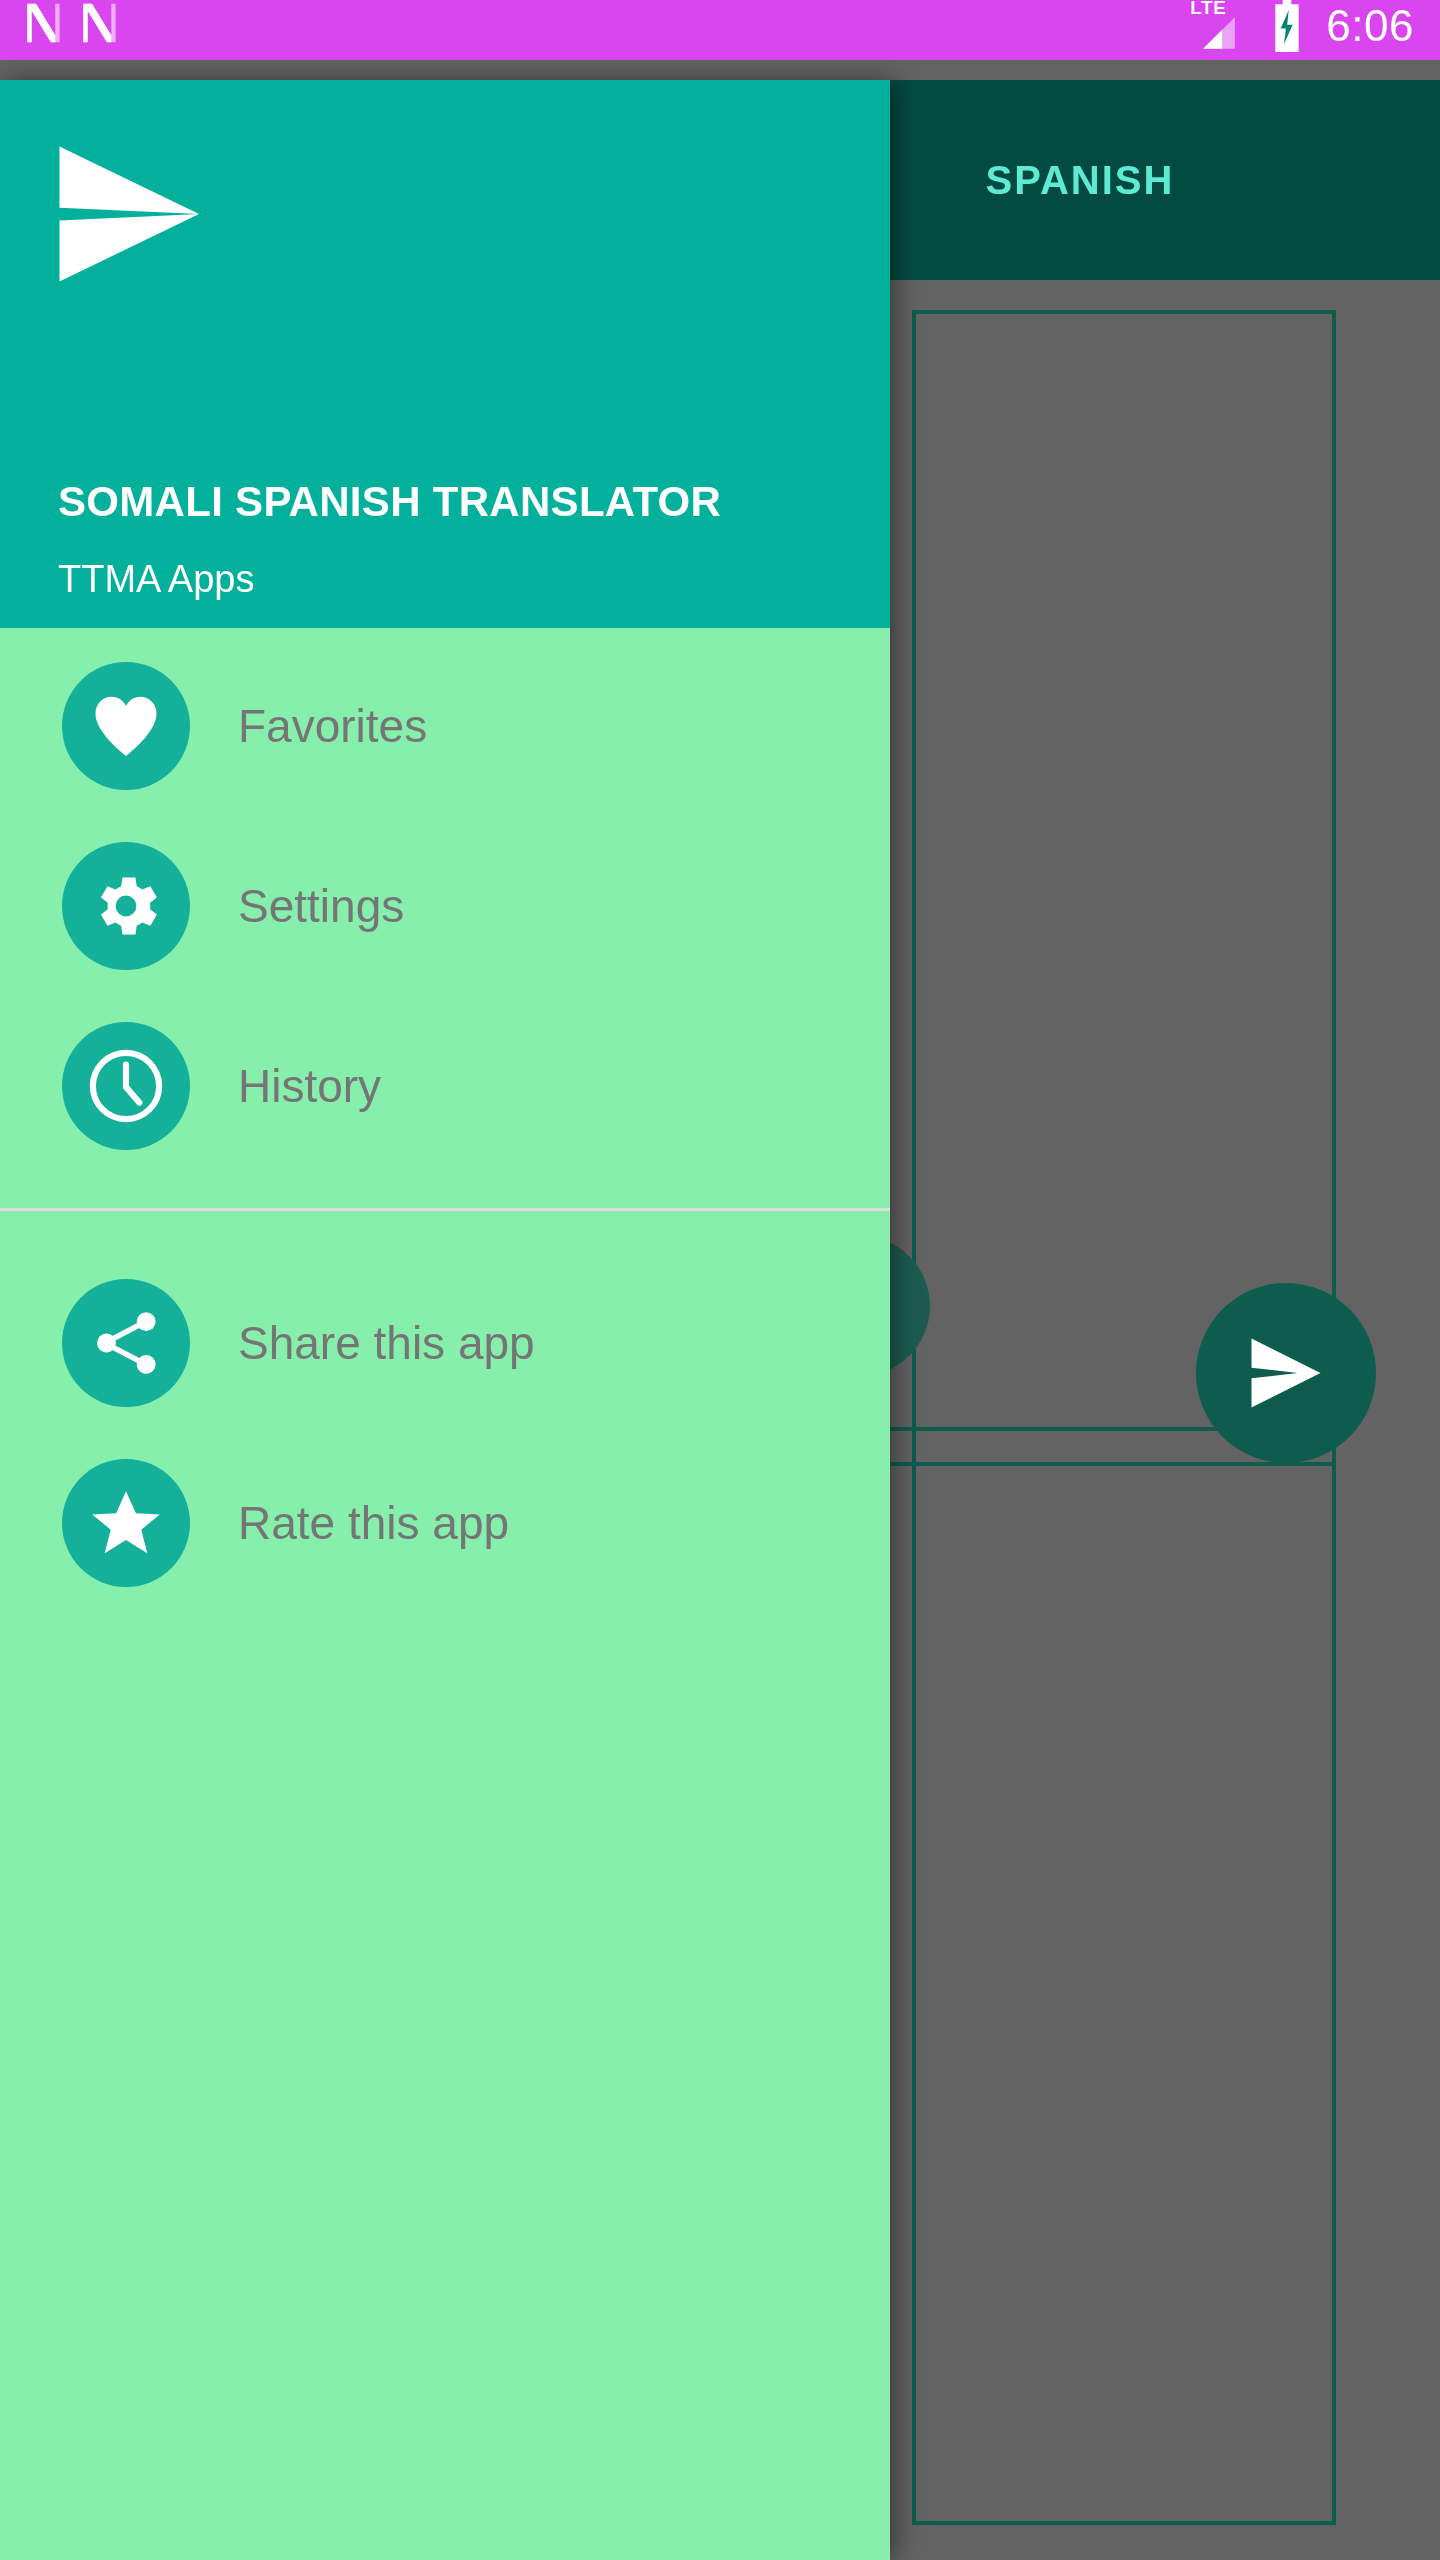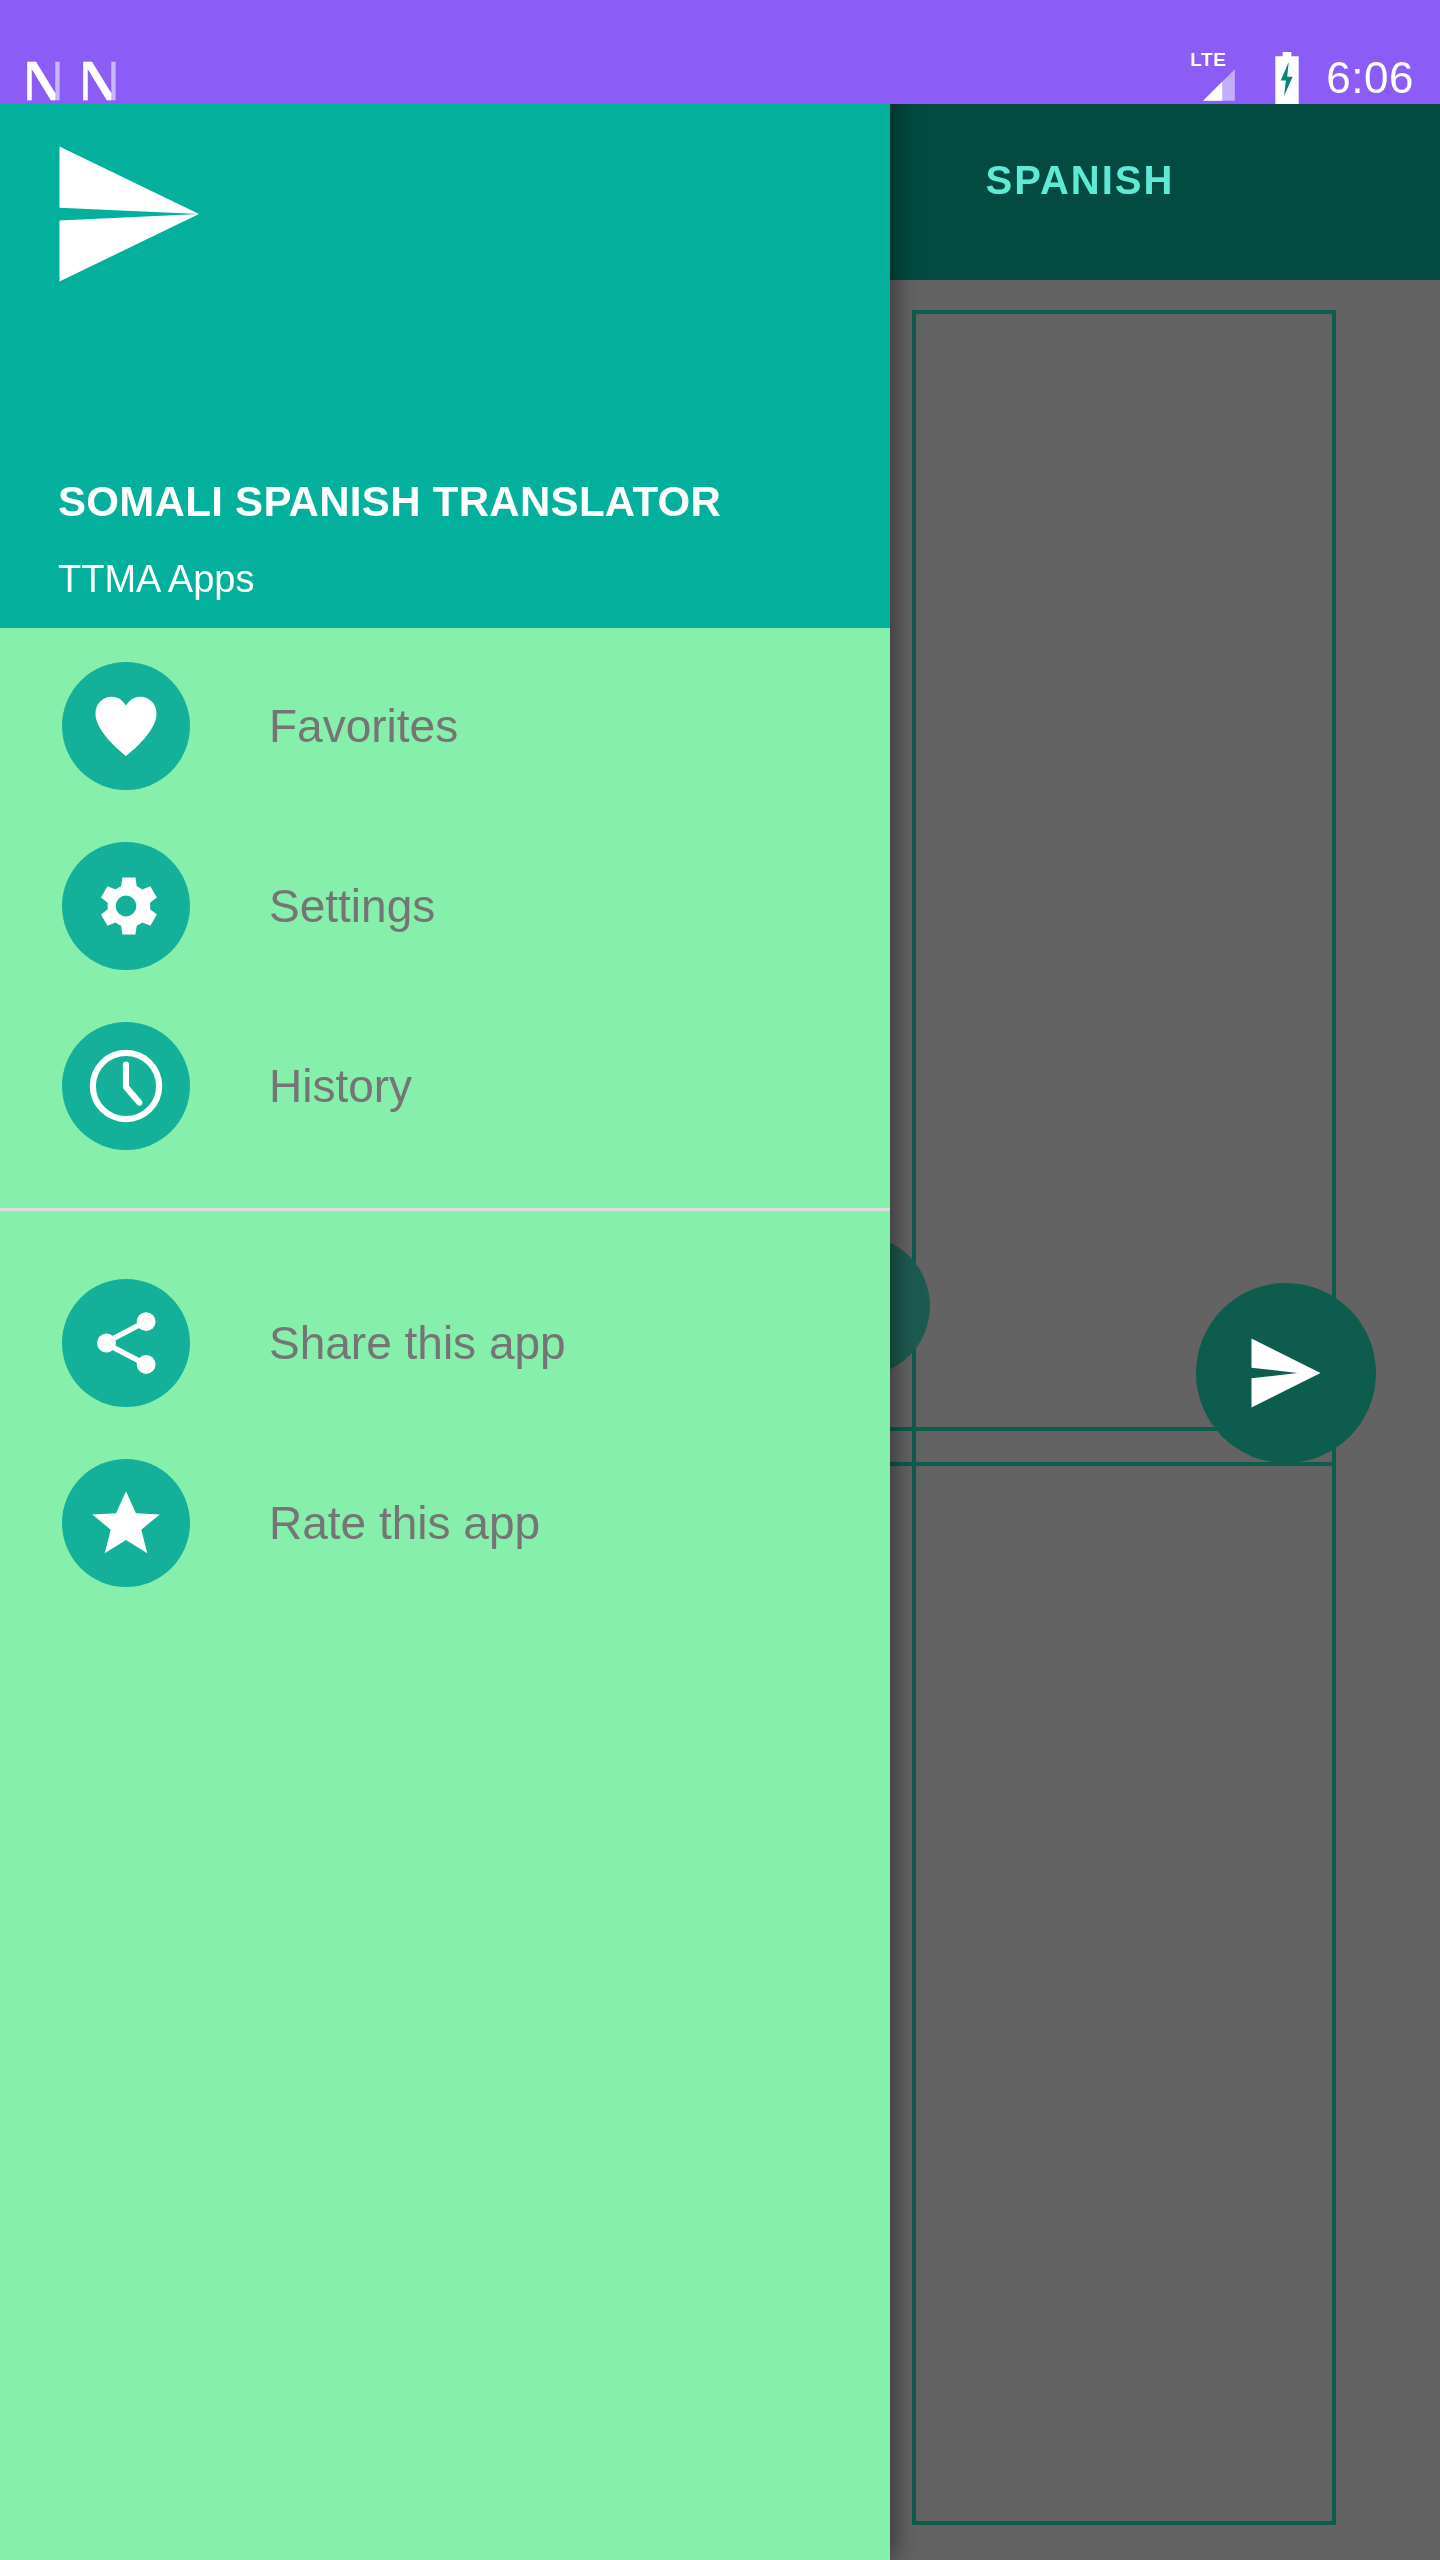--- a/index.html
+++ b/index.html
@@ -94,25 +94,25 @@
     width: 140px;
     height: 140px;
     border-radius: 50%;
     background: #1d5b51;
   }
 
   
   #status-bar {
     position: absolute;
     left: 0; right: 0; top: 0;
-    height: 104px;
-    background: #8b5cf6;
+    height: 60px;
+    background: #d946ef;
     z-index: 40;
     display: flex;
-    align-items: flex-end;
+    align-items: flex-start;
     color: #ffffff;
   }
   #status-left {
     display: flex;
     align-items: center;
     gap: 14px;
     padding-left: 22px;
   }
   .notif-n {
     width: 42px; height: 46px;
@@ -204,21 +204,20 @@
 
   #drawer-menu { padding-top: 8px; }
 
   .menu-item {
     display: flex;
     align-items: center;
     height: 180px;
     padding-left: 62px;
     box-sizing: border-box;
     cursor: pointer;
-    gap: 31px;
   }
   .menu-icon {
     width: 128px;
     height: 128px;
     border-radius: 50%;
     background: #14b09a;
     flex: 0 0 auto;
     display: flex;
     align-items: center;
     justify-content: center;

